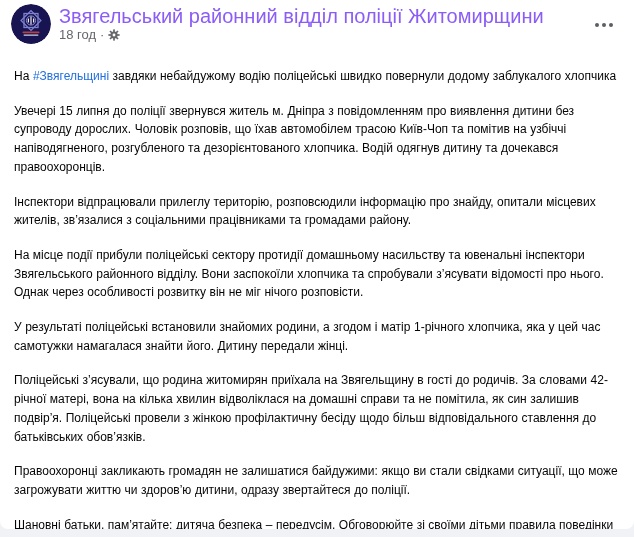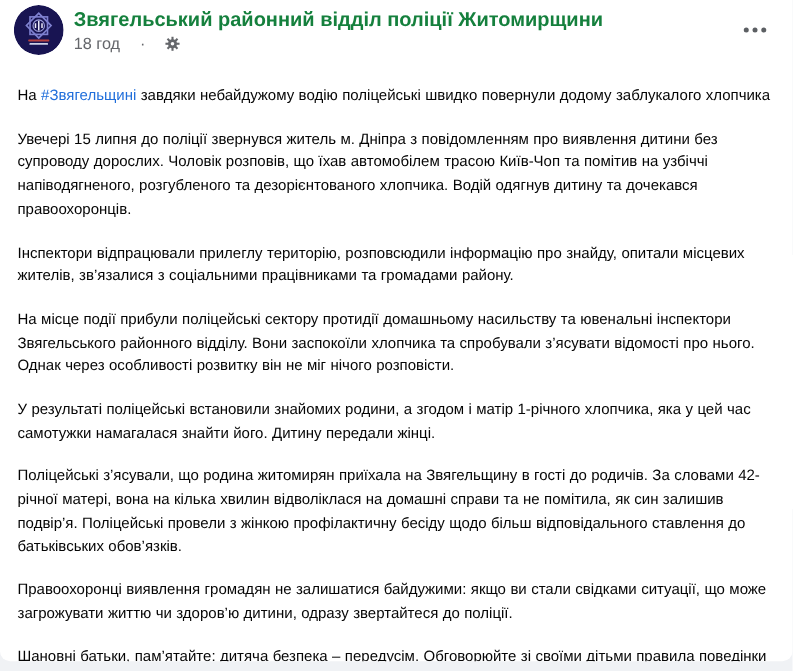--- a/index.html
+++ b/index.html
@@ -25,30 +25,30 @@
   .avatar {
     width: 40px;
     height: 40px;
     border-radius: 50%;
     overflow: hidden;
     flex: 0 0 40px;
     cursor: pointer;
   }
   .header-meta { margin-left: 8px; padding-top: 3px; }
   .page-name {
-    font-size: 16px;
-    font-weight: 700;
-    color: #15803d;
+    font-size: 20px;
+    font-weight: 400;
+    color: #8b5cf6;
     line-height: 19px;
     cursor: pointer;
   }
   .timestamp-row {
     display: flex;
     align-items: center;
-    gap: 16px;
+    gap: 4px;
     margin-top: 1px;
     font-size: 13px;
     color: #65676b;
     line-height: 16px;
   }
   .timestamp-row .ts { cursor: pointer; }
   .gear { display: inline-flex; align-items: center; }
   .menu-btn {
     margin-left: auto;
     padding: 10px 6px 6px 6px;
@@ -125,17 +125,17 @@
 
   </div>
 
   <div class="post-body">
     <p><span>На </span><a class="hashtag">#Звягельщині</a><span> завдяки небайдужому водію поліцейські швидко повернули додому заблукалого хлопчика</span></p>
     <p>Увечері 15 липня до поліції звернувся житель м. Дніпра з повідомленням про виявлення дитини без супроводу дорослих. Чоловік розповів, що їхав автомобілем трасою Київ-Чоп та помітив на узбіччі напіводягненого, розгубленого та дезорієнтованого хлопчика. Водій одягнув дитину та дочекався правоохоронців.</p>
     <p>Інспектори відпрацювали прилеглу територію, розповсюдили інформацію про знайду, опитали місцевих жителів, зв’язалися з соціальними працівниками та громадами району.</p>
     <p>На місце події прибули поліцейські сектору протидії домашньому насильству та ювенальні інспектори Звягельського районного відділу. Вони заспокоїли хлопчика та спробували з’ясувати відомості про нього. Однак через особливості розвитку він не міг нічого розповісти.</p>
     <p>У результаті поліцейські встановили знайомих родини, а згодом і матір 1-річного хлопчика, яка у цей час самотужки намагалася знайти його. Дитину передали жінці.</p>
     <p>Поліцейські з’ясували, що родина житомирян приїхала на Звягельщину в гості до родичів. За словами 42-річної матері, вона на кілька хвилин відволіклася на домашні справи та не помітила, як син залишив подвір’я. Поліцейські провели з жінкою профілактичну бесіду щодо більш відповідального ставлення до батьківських обов’язків.</p>
-    <p>Правоохоронці виявлення громадян не залишатися байдужими: якщо ви стали свідками ситуації, що може загрожувати життю чи здоров’ю дитини, одразу звертайтеся до поліції.</p>
+    <p>Правоохоронці закликають громадян не залишатися байдужими: якщо ви стали свідками ситуації, що може загрожувати життю чи здоров’ю дитини, одразу звертайтеся до поліції.</p>
     <p>Шановні батьки, пам’ятайте: дитяча безпека – передусім. Обговорюйте зі своїми дітьми правила поведінки та не залишайте їх без нагляду. У разі зникнення дитини одразу телефонуйте за номером 102, аби негайно розпочати пошуки та уникнути небезпечних наслідків.</p>
   </div>
 
 </div>
 
 </body></html>

